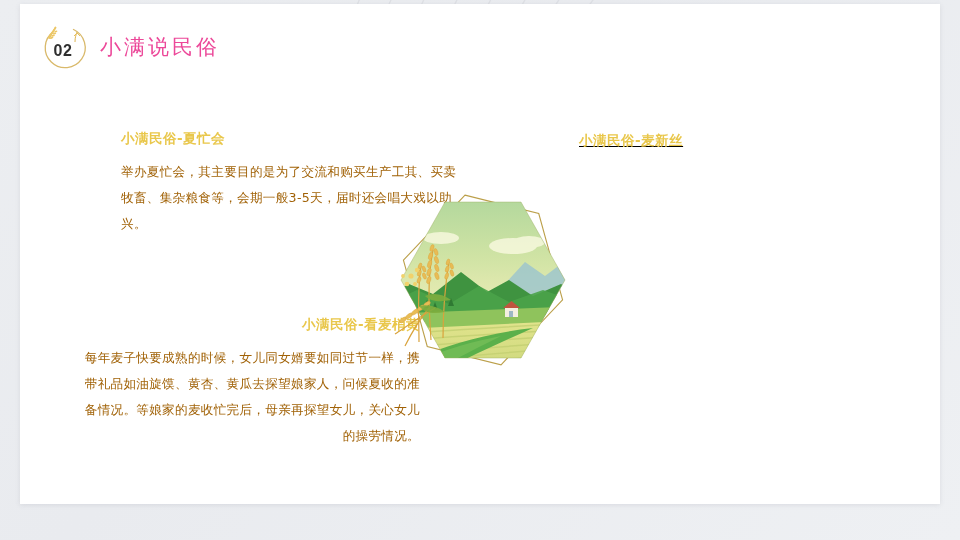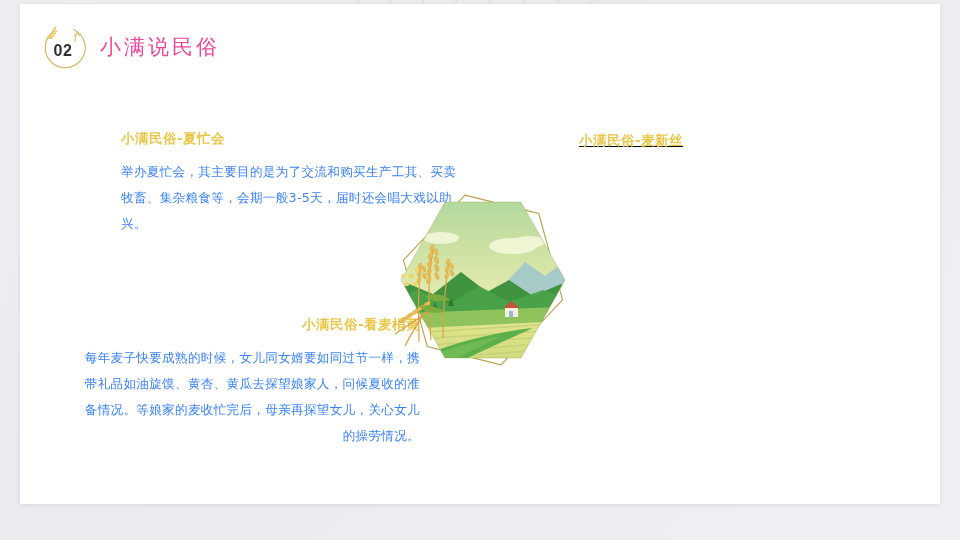--- a/index.html
+++ b/index.html
@@ -28,21 +28,21 @@
               display:flex;align-items:center;justify-content:center;
               font-size:16px;font-weight:bold;color:#2f2f2f;letter-spacing:.5px;
               padding-top:8px;box-sizing:border-box;}
   .page-title{margin-left:10px;font-size:21px;color:#ec4899;letter-spacing:3px;
               font-family:"DejaVu Sans",sans-serif;}
 
   
   .block{position:absolute;}
   .blk-head{font-size:13.5px;font-weight:bold;color:#e9c74b;letter-spacing:.5px;
             margin-bottom:11px;font-family:"DejaVu Sans",sans-serif;}
-  .blk-body{font-size:12.6px;color:#3b82f6;line-height:26px;letter-spacing:.3px;
+  .blk-body{font-size:12.6px;color:#a16207;line-height:26px;letter-spacing:.3px;
             font-family:"DejaVu Sans",sans-serif;}
 
   #b-xiamanghui{left:63px;top:126px;width:337px;text-align:left;margin-left:38px;}
   #b-kanmai   {left:56px;top:312px;width:344px;text-align:right;}
   #b-maixinsi {left:559px;top:128px;width:341px;text-align:left;text-decoration:underline;}
   #b-mangshou {left:559px;top:318px;width:344px;text-align:left;}
 
   
   #illo{position:absolute;left:363px;top:176px;width:200px;height:200px;}
   #illo svg{display:block;}

